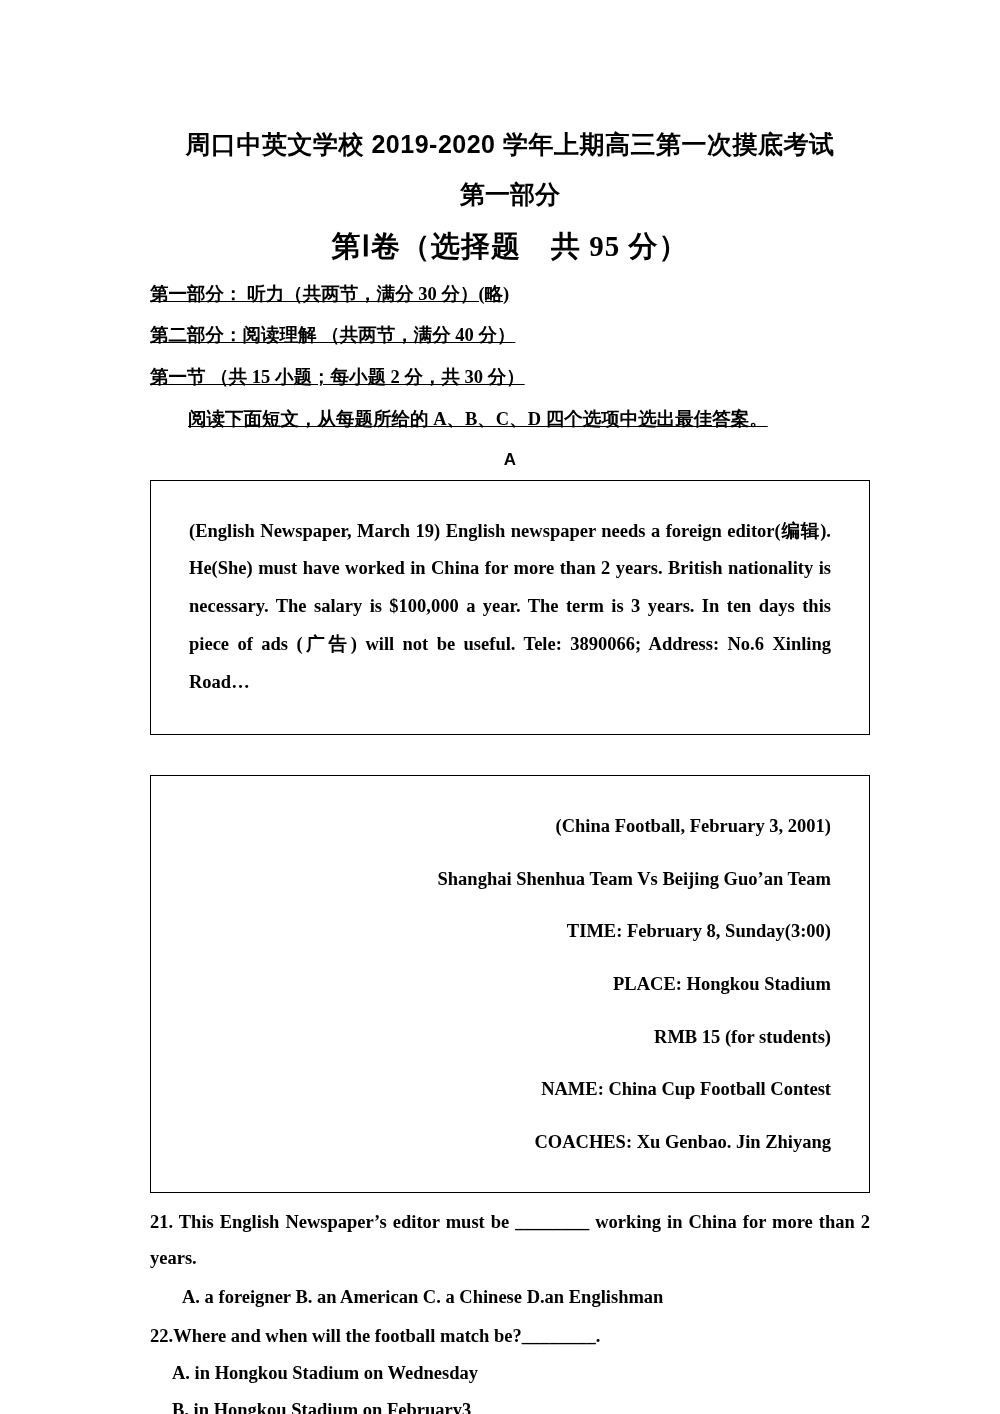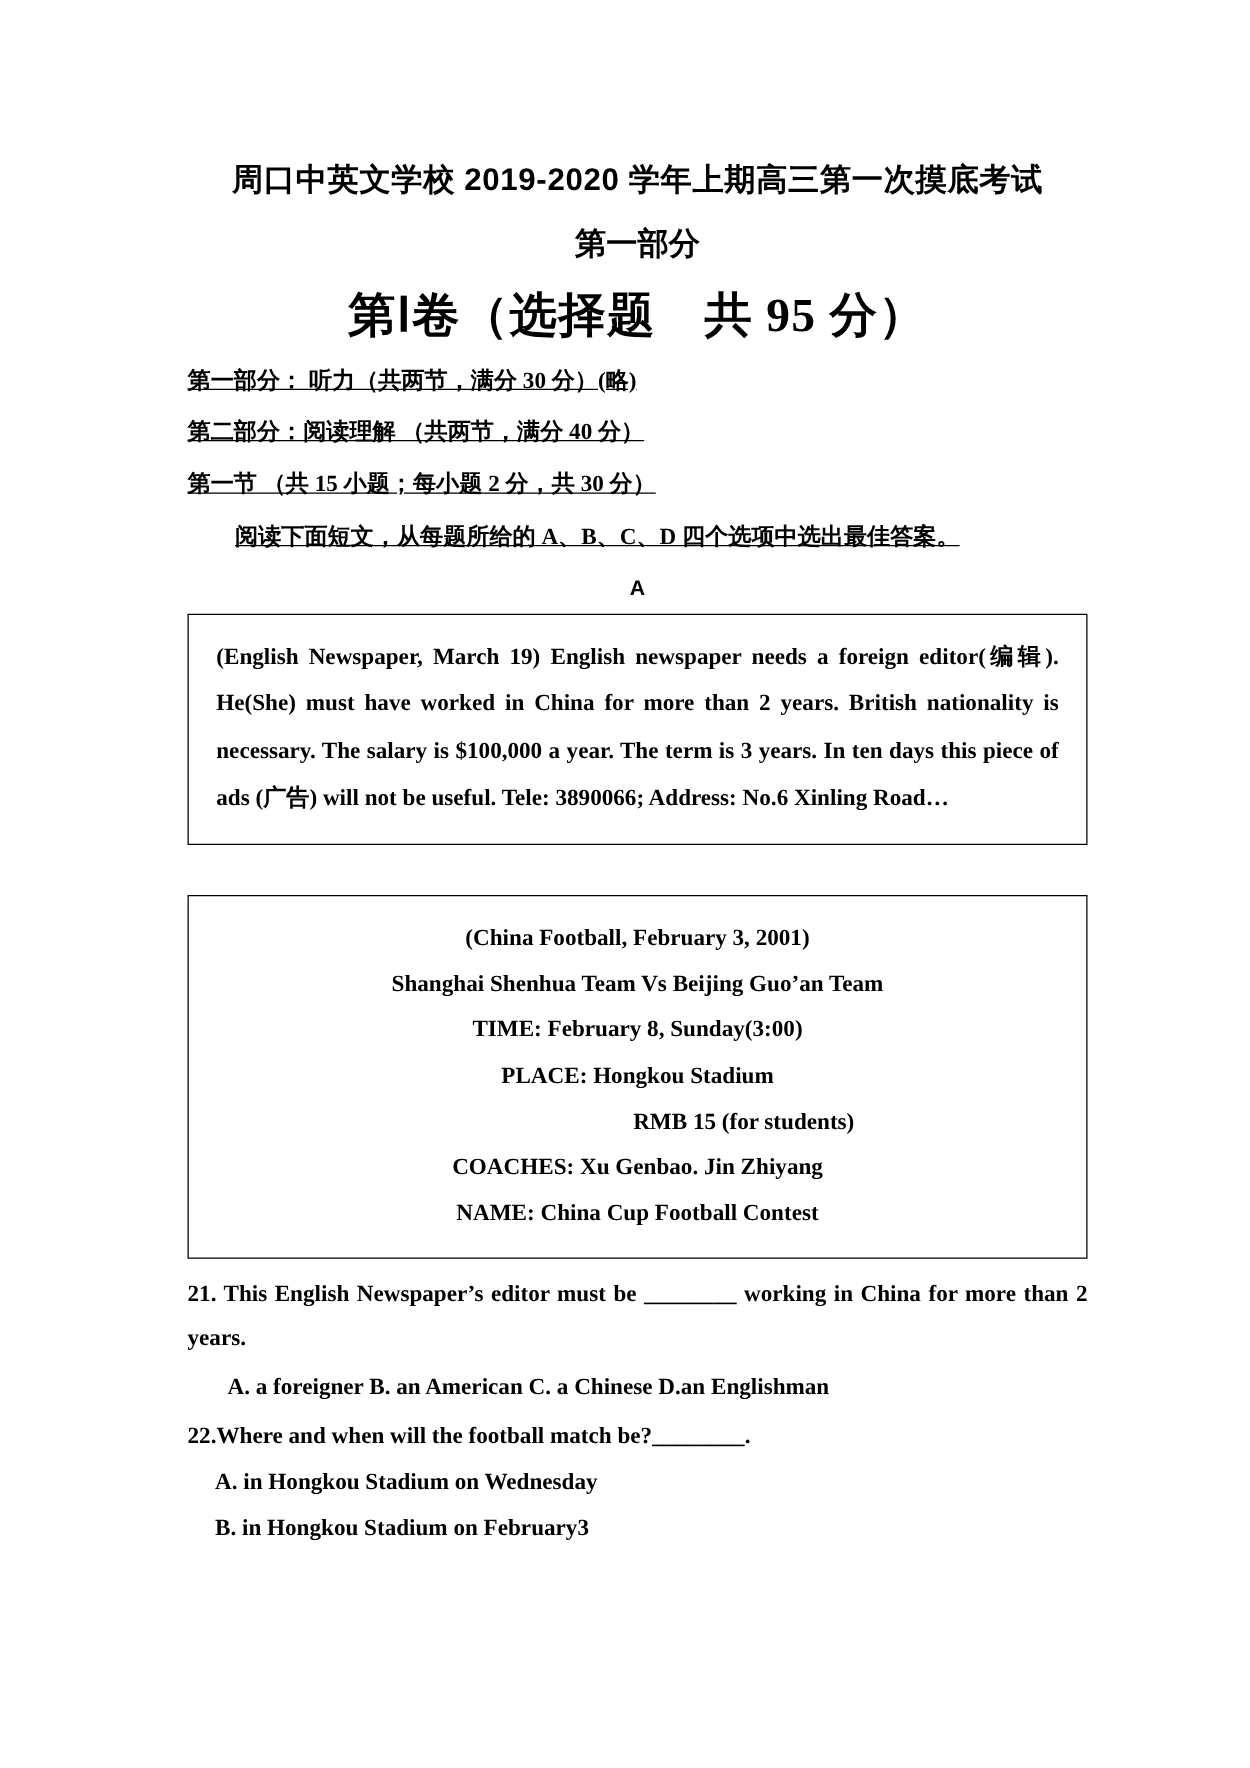--- a/index.html
+++ b/index.html
@@ -34,21 +34,21 @@
     text-align: center;
     font-family: "Liberation Sans", sans-serif;
     font-weight: bold;
     font-size: 25px;
     margin: 14px 0 0 0;
   }
   .title-section {
     text-align: center;
     font-family: "Liberation Serif", serif;
     font-weight: bold;
-    font-size: 38px;
+    font-size: 29px;
     margin: 16px 0 0 0;
     letter-spacing: 1px;
   }
   .line {
     font-size: 18.5px;
     font-weight: bold;
     margin: 14px 0 0 0;
     line-height: 1.5;
     text-decoration: underline;
   }
@@ -65,32 +65,32 @@
   .box {
     border: 1px solid #000000;
     box-sizing: border-box;
     padding: 16px 22px 16px 22px;
     margin: 4px 0 0 0;
   }
   .box.ad-a {
     margin-top: 2px;
   }
   .box p {
-    margin: 0;
+    margin: 16px;
     font-weight: bold;
     font-size: 18.5px;
     line-height: 2.05;
     text-align: justify;
     text-justify: inter-word;
   }
   .box.justify p {
     text-align: justify;
   }
   .box.list p {
-    text-align: center;
+    text-align: right;
     line-height: 1.98;
   }
   .box.list p.indented {
     text-indent: 170px;
   }
   .gap {
     height: 36px;
   }
   .q {
     font-weight: bold;
@@ -132,22 +132,22 @@
   </div>
 
   <div class="gap"></div>
 
   <div class="box list">
     <p>(China Football, February 3, 2001)</p>
     <p>Shanghai Shenhua Team Vs Beijing Guo’an Team</p>
     <p>TIME: February 8, Sunday(3:00)</p>
     <p>PLACE: Hongkou Stadium</p>
     <p class="indented">RMB 15 (for students)</p>
+    <p>NAME: China Cup Football Contest</p>
     <p>COACHES: Xu Genbao.    Jin Zhiyang</p>
-    <p>NAME: China Cup Football Contest</p>
   </div>
 
   <p class="q">21. This English Newspaper’s editor must be ________ working in China for more than 2 years.</p>
   <p class="q opts">A. a foreigner    B. an American  C. a Chinese       D.an Englishman</p>
 
   <p class="q tight">22.Where and when will the football match be?________.</p>
   <p class="q optline">A. in Hongkou Stadium on Wednesday</p>
   <p class="q optline">B. in Hongkou Stadium on February3</p>
 
 </div>

